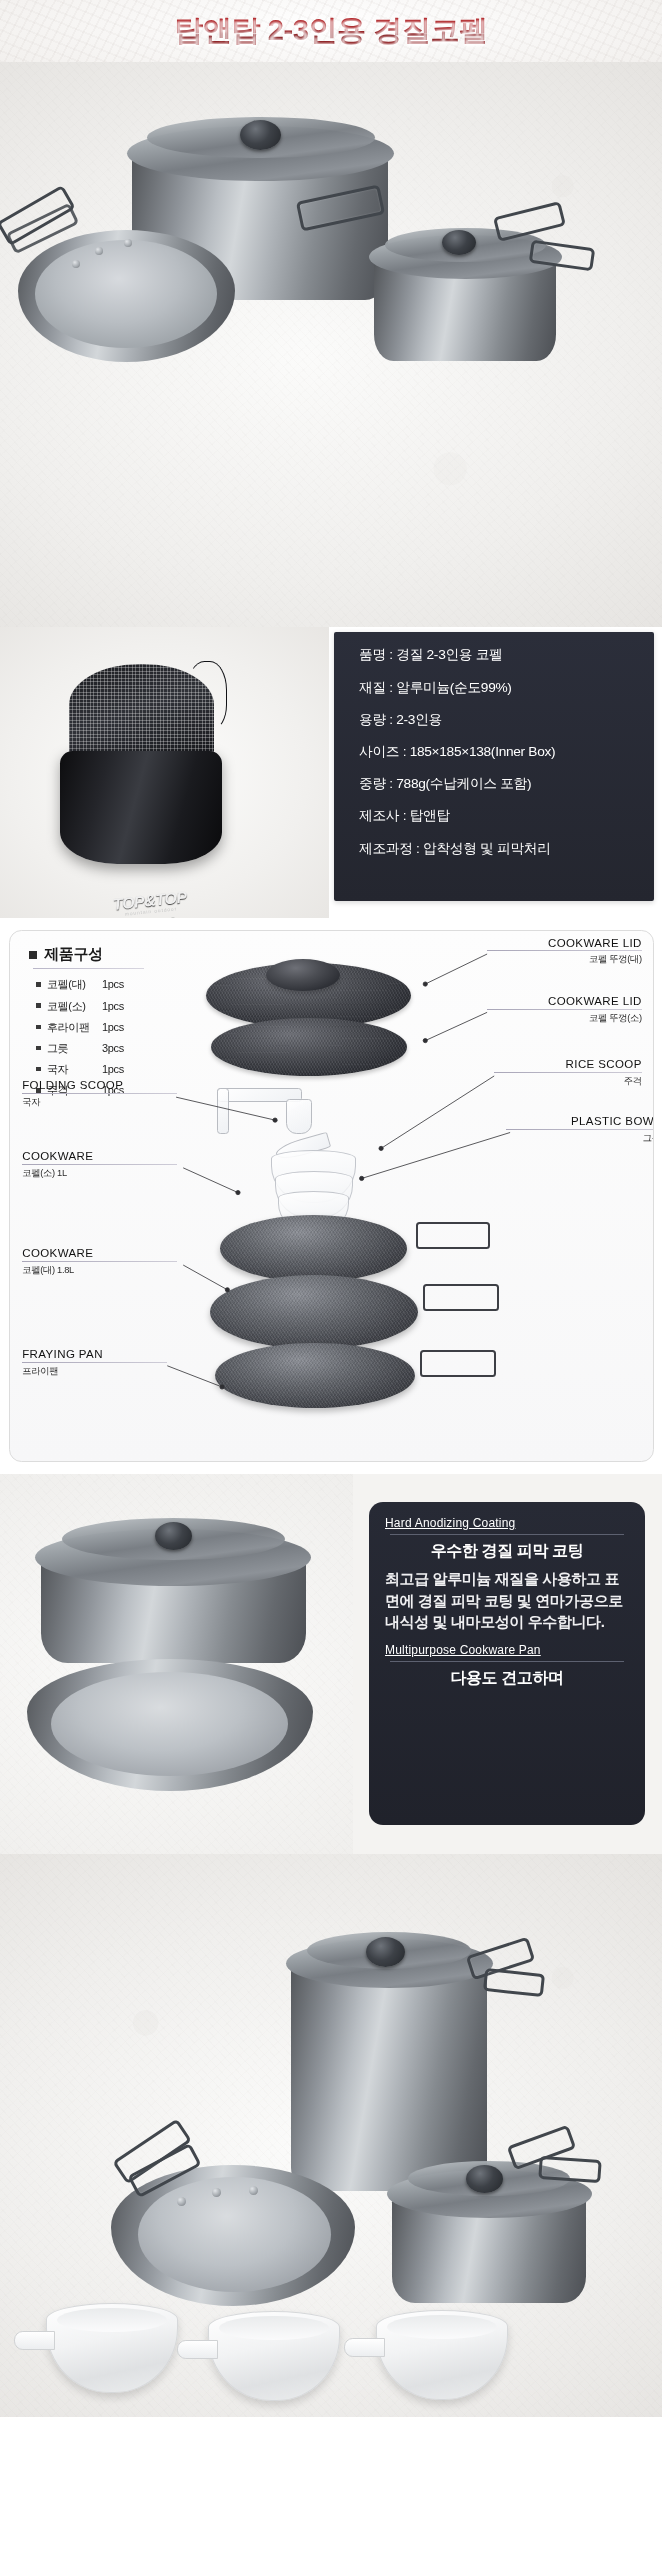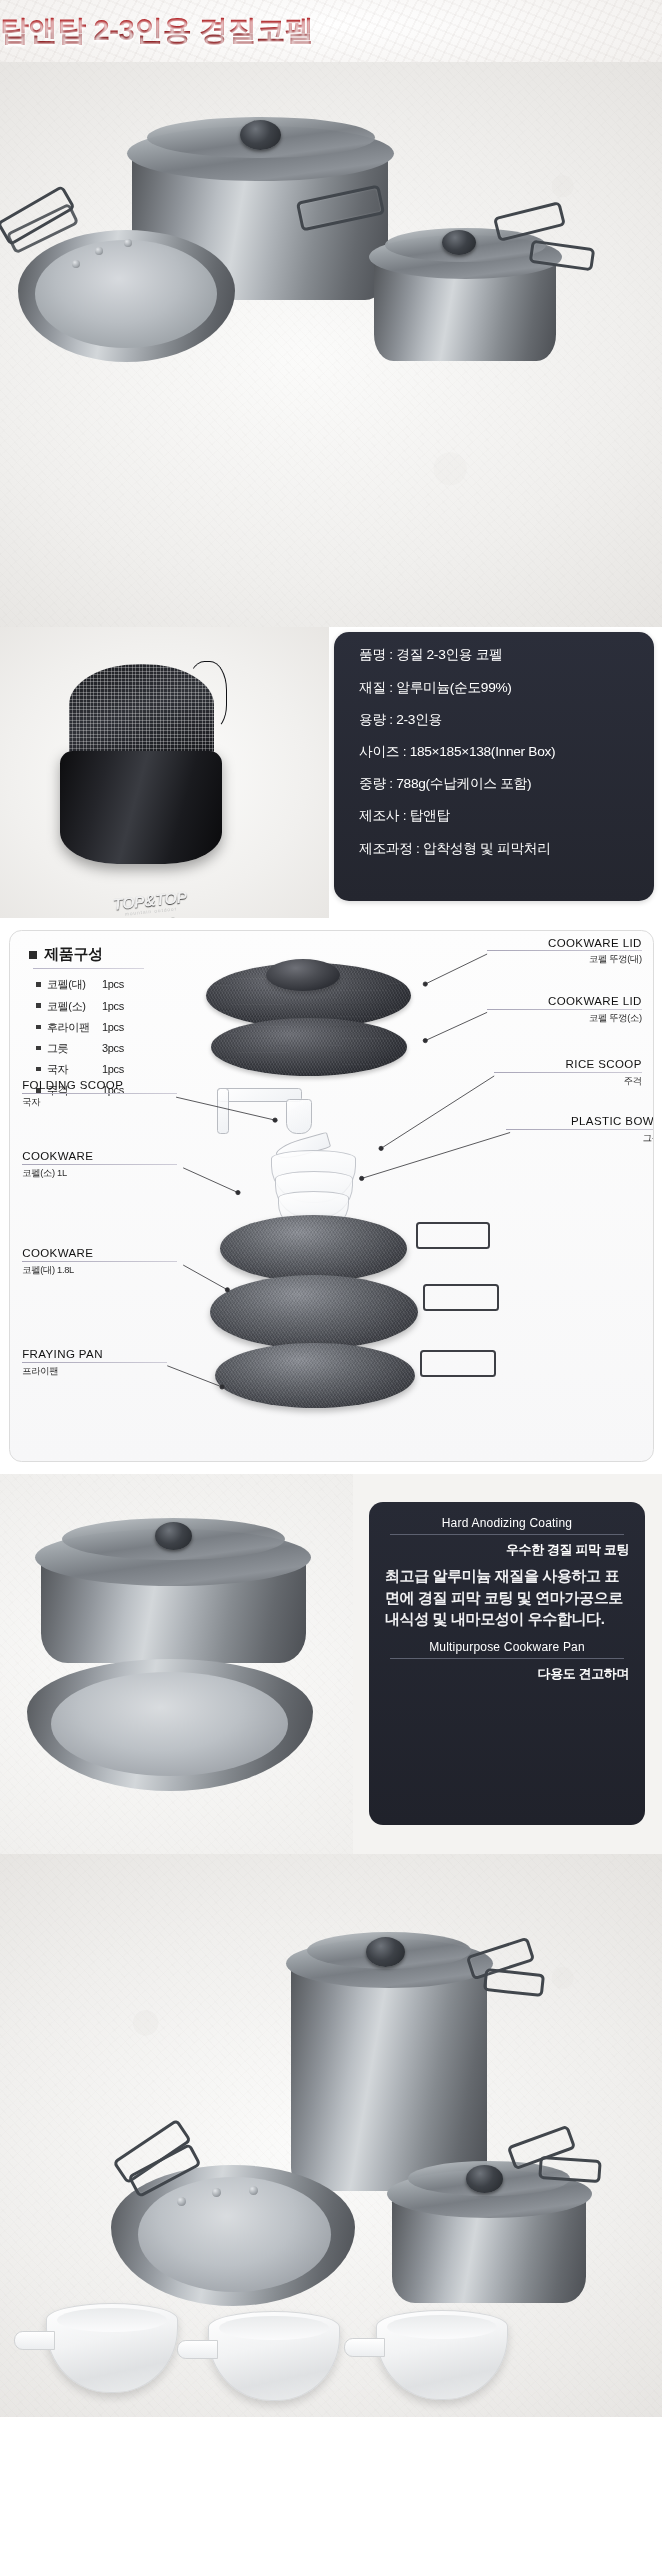--- a/index.html
+++ b/index.html
@@ -18,20 +18,21 @@
   }
 
   
   .title-banner {
     position: relative;
     height: 62px;
     background:
       radial-gradient(ellipse 618px 106px at 50% 40%, #ffffff 0%, #f4f2f0 55%, #eae7e4 100%);
     display: flex;
     align-items: center;
+    justify-content: center;
     overflow: hidden;
   }
   .title-banner::before {
     content: "";
     position: absolute;
     inset: 0;
     background:
       repeating-linear-gradient(118deg, rgba(190,180,175,.10) 0 1.8px, rgba(255,255,255,0) 1.8px 8px),
       repeating-linear-gradient(22deg, rgba(185,175,170,.08) 0 1.8px, rgba(255,255,255,0) 1.8px 9.7px);
     pointer-events: none;
@@ -177,21 +178,21 @@
     border-radius: 7px;
     padding: 0.9px 3.5px;
     display: inline-block;
   }
 
   .spec-panel {
     position: absolute;
     left: 334px; top: 5.3px;
     width: 320px; height: 269px;
     background: linear-gradient(180deg, #2b2e3a 0%, #24262f 100%);
-    border-radius: 15px;
+    border-radius: 2px;
     padding: 16px 0 0 25px;
     box-shadow: 0 1.8px 5.3px rgba(0,0,0,.15);
   }
   .spec-row {
     color: #ffffff;
     font-size: 13.7px;
     line-height: 1.0;
     margin-bottom: 18.5px;
     white-space: nowrap;
     letter-spacing: -0.3px;
@@ -344,33 +345,34 @@
     position: absolute;
     left: 369px; top: 28px;
     width: 276px; height: 323px;
     background: linear-gradient(180deg, #272a35 0%, #20222b 100%);
     border-radius: 14px;
     padding: 14px 16px;
     color: #fff;
   }
   .feat-block { margin-bottom: 9.7px; }
   .feat-en {
-    text-align: center;
+    text-align: left;
     font-size: 12px;
     letter-spacing: 0.2px;
     margin-bottom: 4.4px;
+    text-decoration: underline;
   }
   .feat-div {
     height: 0.9px;
     background: #5d6170;
     margin: 0 5.3px 6.2px;
   }
   .feat-ko-h {
-    text-align: right;
-    font-size: 13px;
+    text-align: center;
+    font-size: 16px;
     font-weight: bold;
     letter-spacing: -0.4px;
     margin-bottom: 5.3px;
   }
   .feat-ko-b {
     font-size: 15px;
     line-height: 1.45;
     letter-spacing: -0.4px;
     color: #f0f0f2;
     font-weight: bold;

